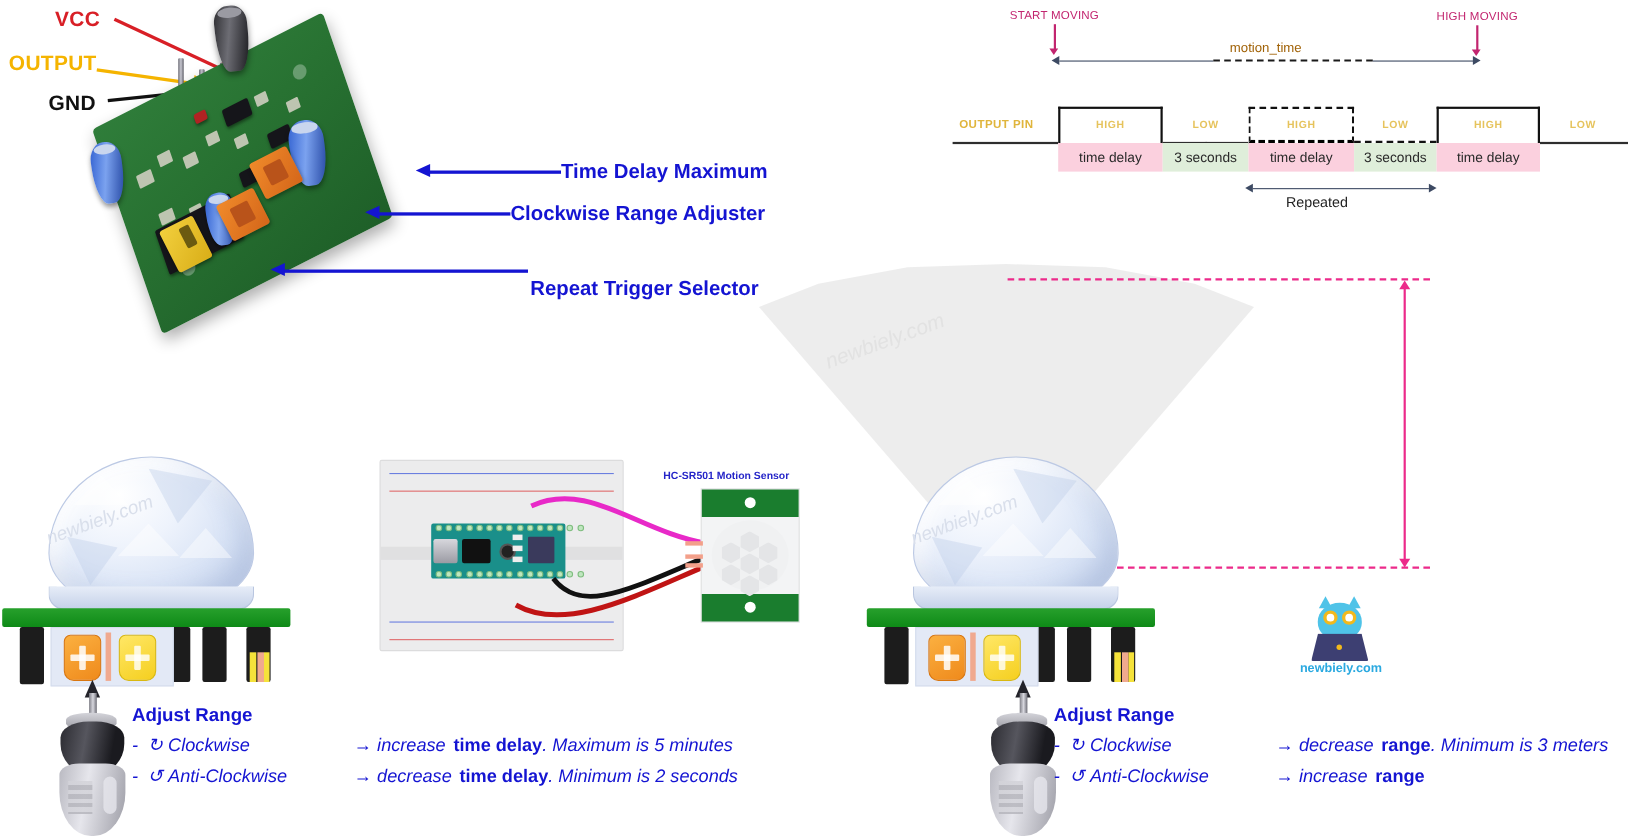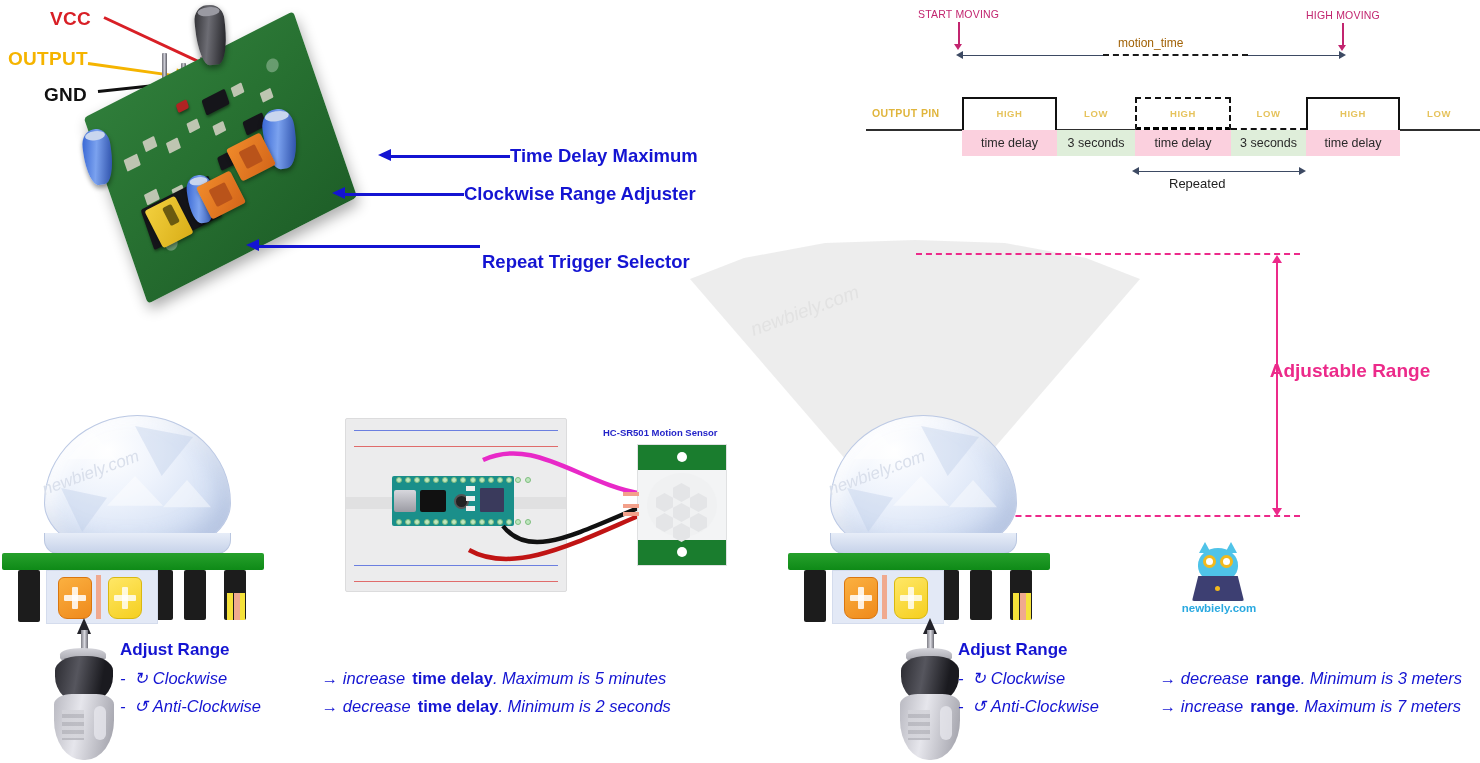--- a/index.html
+++ b/index.html
@@ -333,21 +333,20 @@
   <div class="cone"></div>
   <div class="wm" style="left:68px;top:75px;">newbiely.com</div>
 
   <div class="mg-dash" style="left:236px;top:28px;width:384px;"></div>
   <div class="mg-dash" style="left:236px;top:290px;width:384px;"></div>
   <div class="mg-up" style="left:592px;top:30px;"></div>
   <div class="mg-vline" style="left:596px;top:36px;height:248px;"></div>
   <div class="mg-dn" style="left:592px;top:283px;"></div>
 
   <div class="adj-t" style="left:540px;top:135px;width:260px;">
-    <b>Adjustable Range</b>
   </div>
 </div>
 
 <div class="pir" style="left:-4px;top:415px;">
   <div class="dome">
     <div class="facet" style="left:22px;top:16px;width:50px;height:44px;"></div>
     <div class="facet2" style="left:90px;top:10px;width:58px;height:50px;"></div>
     <div class="facet" style="left:62px;top:60px;width:56px;height:48px;"></div>
     <div class="facet2" style="left:16px;top:72px;width:46px;height:44px;"></div>
     <div class="facet" style="left:118px;top:64px;width:48px;height:44px;"></div>
@@ -466,21 +465,20 @@
     <b>range</b>
     <span>. Minimum  is 3 meters</span>
   </div>
   <div class="row">
     <span class="dash">-</span>
     <span style="margin-right:5px;">↺</span>
     <span class="dir" style="width:164px;">Anti-Clockwise</span>
     <span class="arr" style="width:26px;">→</span>
     <span style="margin-right:7px;">increase</span>
     <b>range</b>
-    <span>. Maximum is 7 meters</span>
   </div>
 </div>
 
 <div class="abs" id="bb">
   <div class="bbase">
     <div class="bb-rail" style="left:8px;top:11px;width:204px;background:#6b7fe0;"></div>
     <div class="bb-rail" style="left:8px;top:27px;width:204px;background:#e06b6b;"></div>
     <div class="bb-rail" style="left:8px;top:146px;width:204px;background:#6b7fe0;"></div>
     <div class="bb-rail" style="left:8px;top:162px;width:204px;background:#e06b6b;"></div>
     <div class="abs" style="left:0;top:78px;width:220px;height:12px;background:#e0e0e1;"></div>

